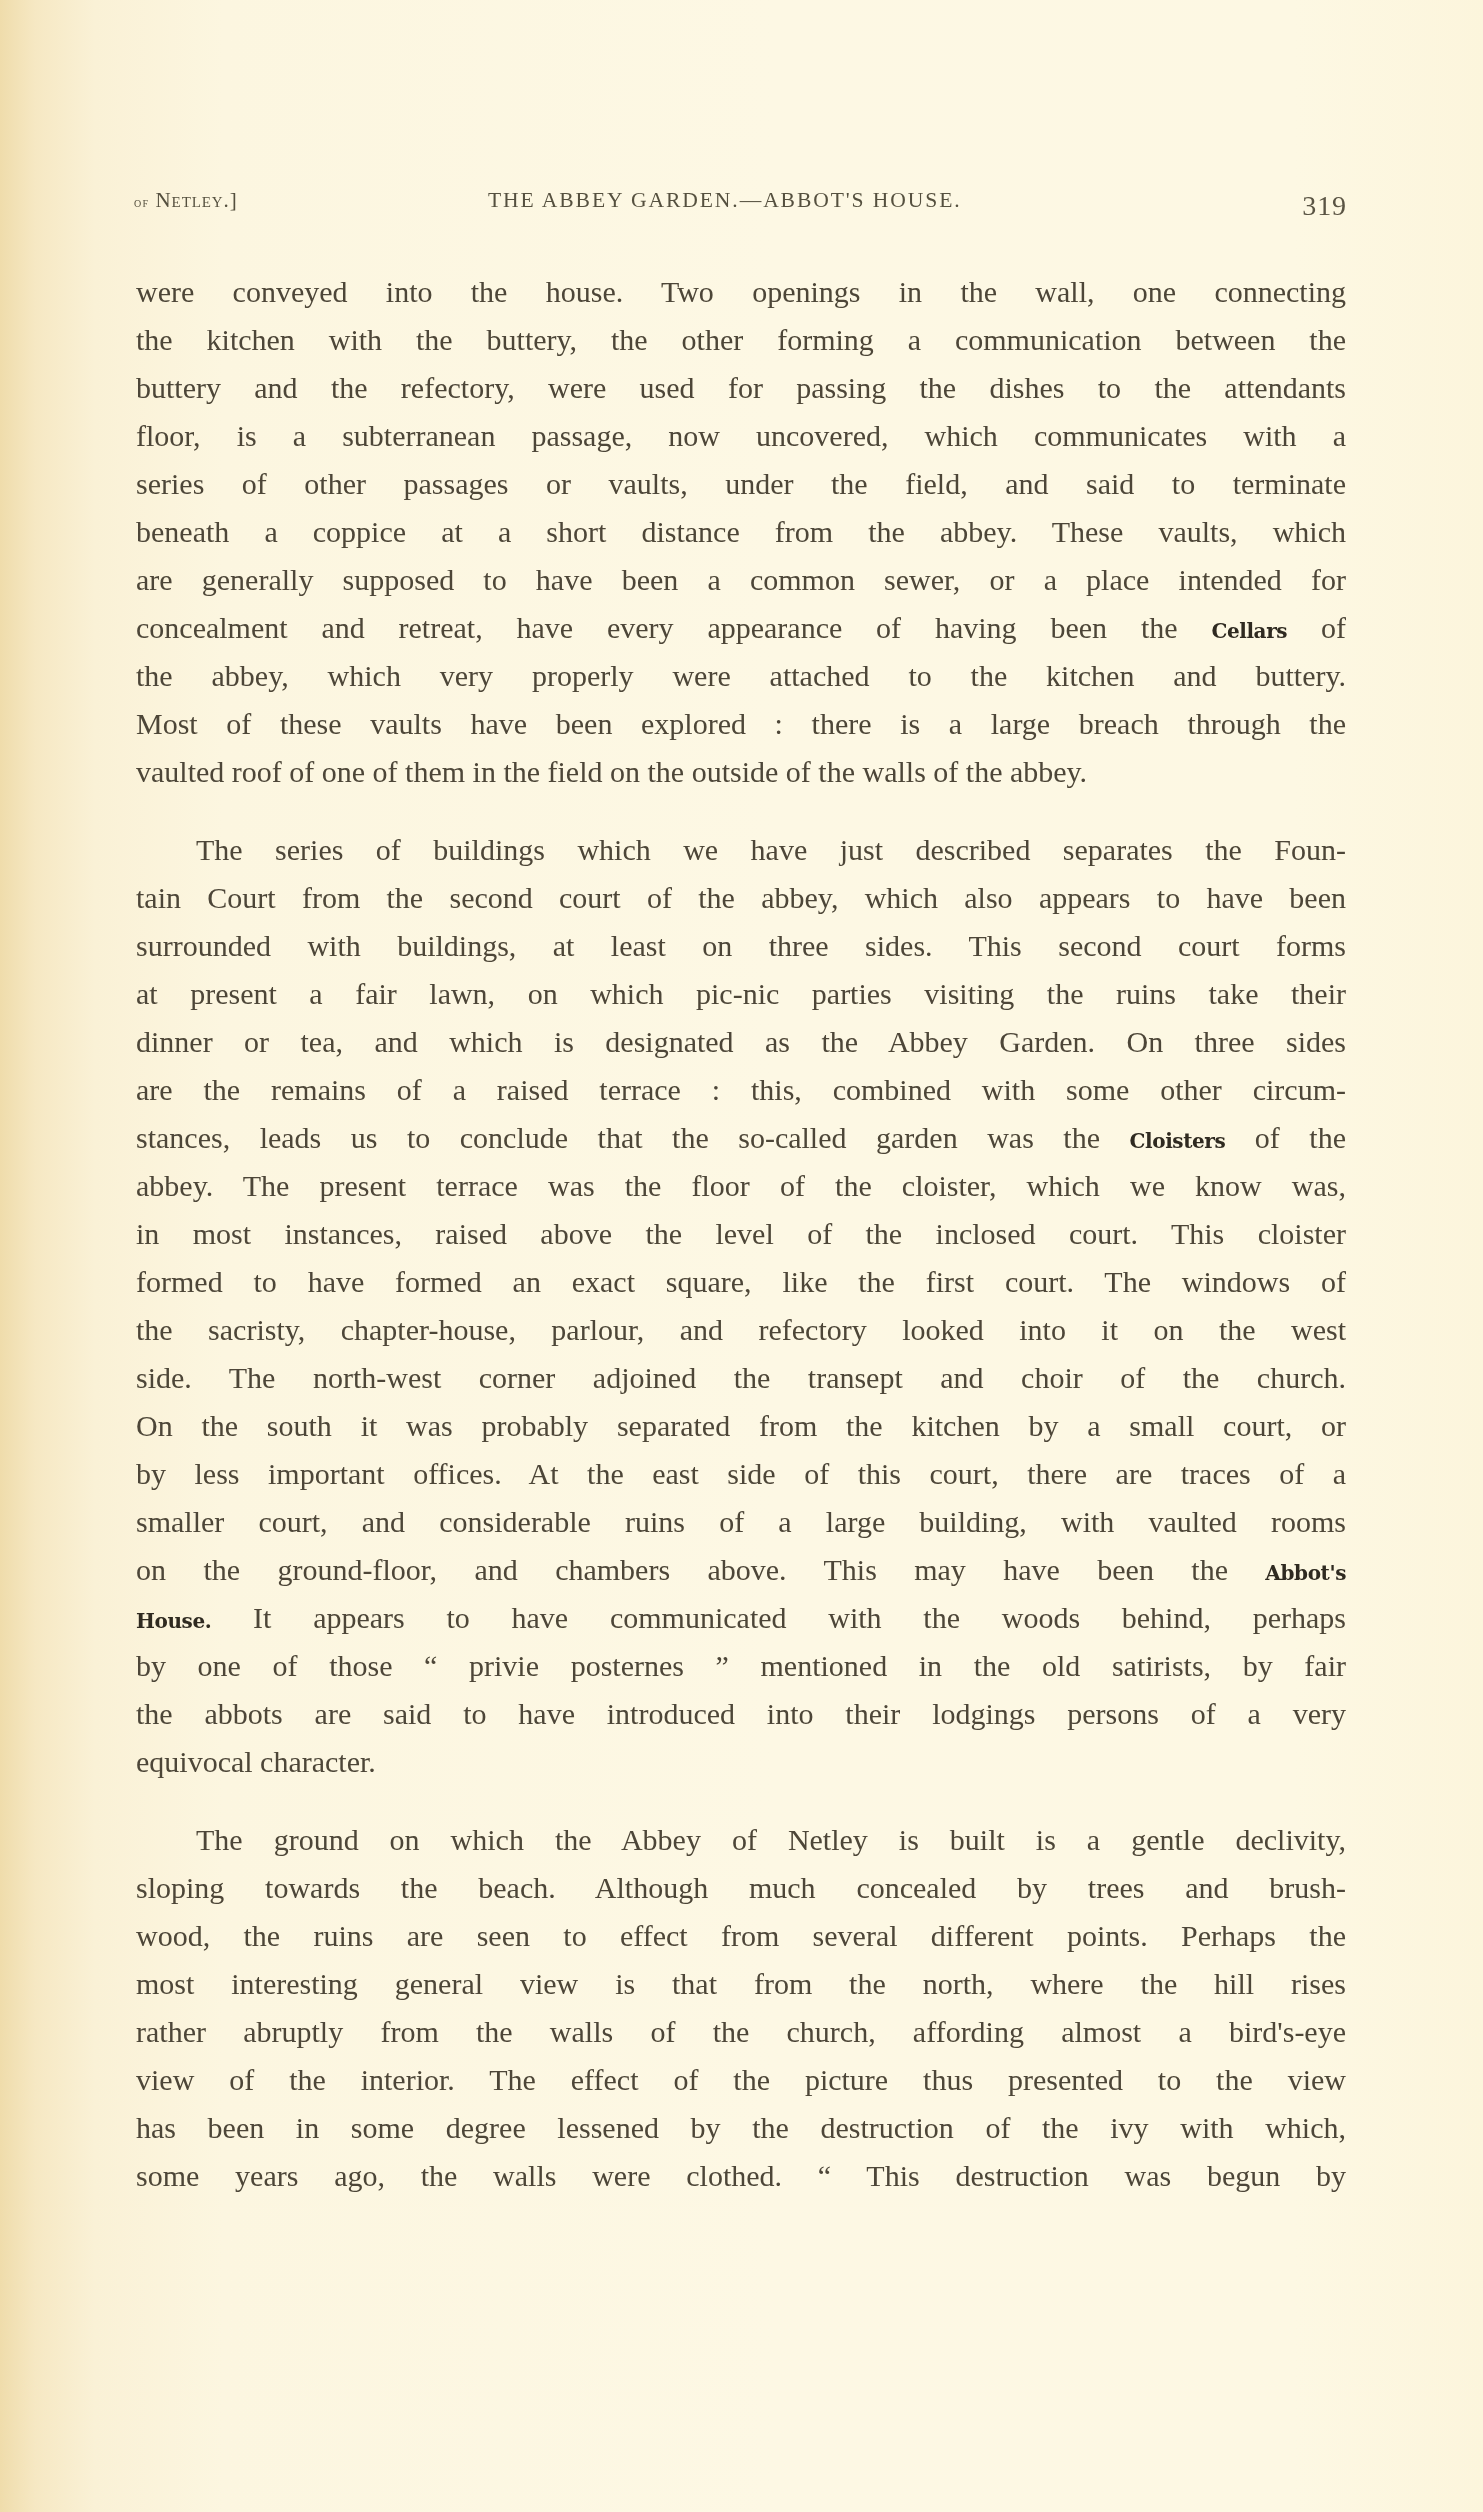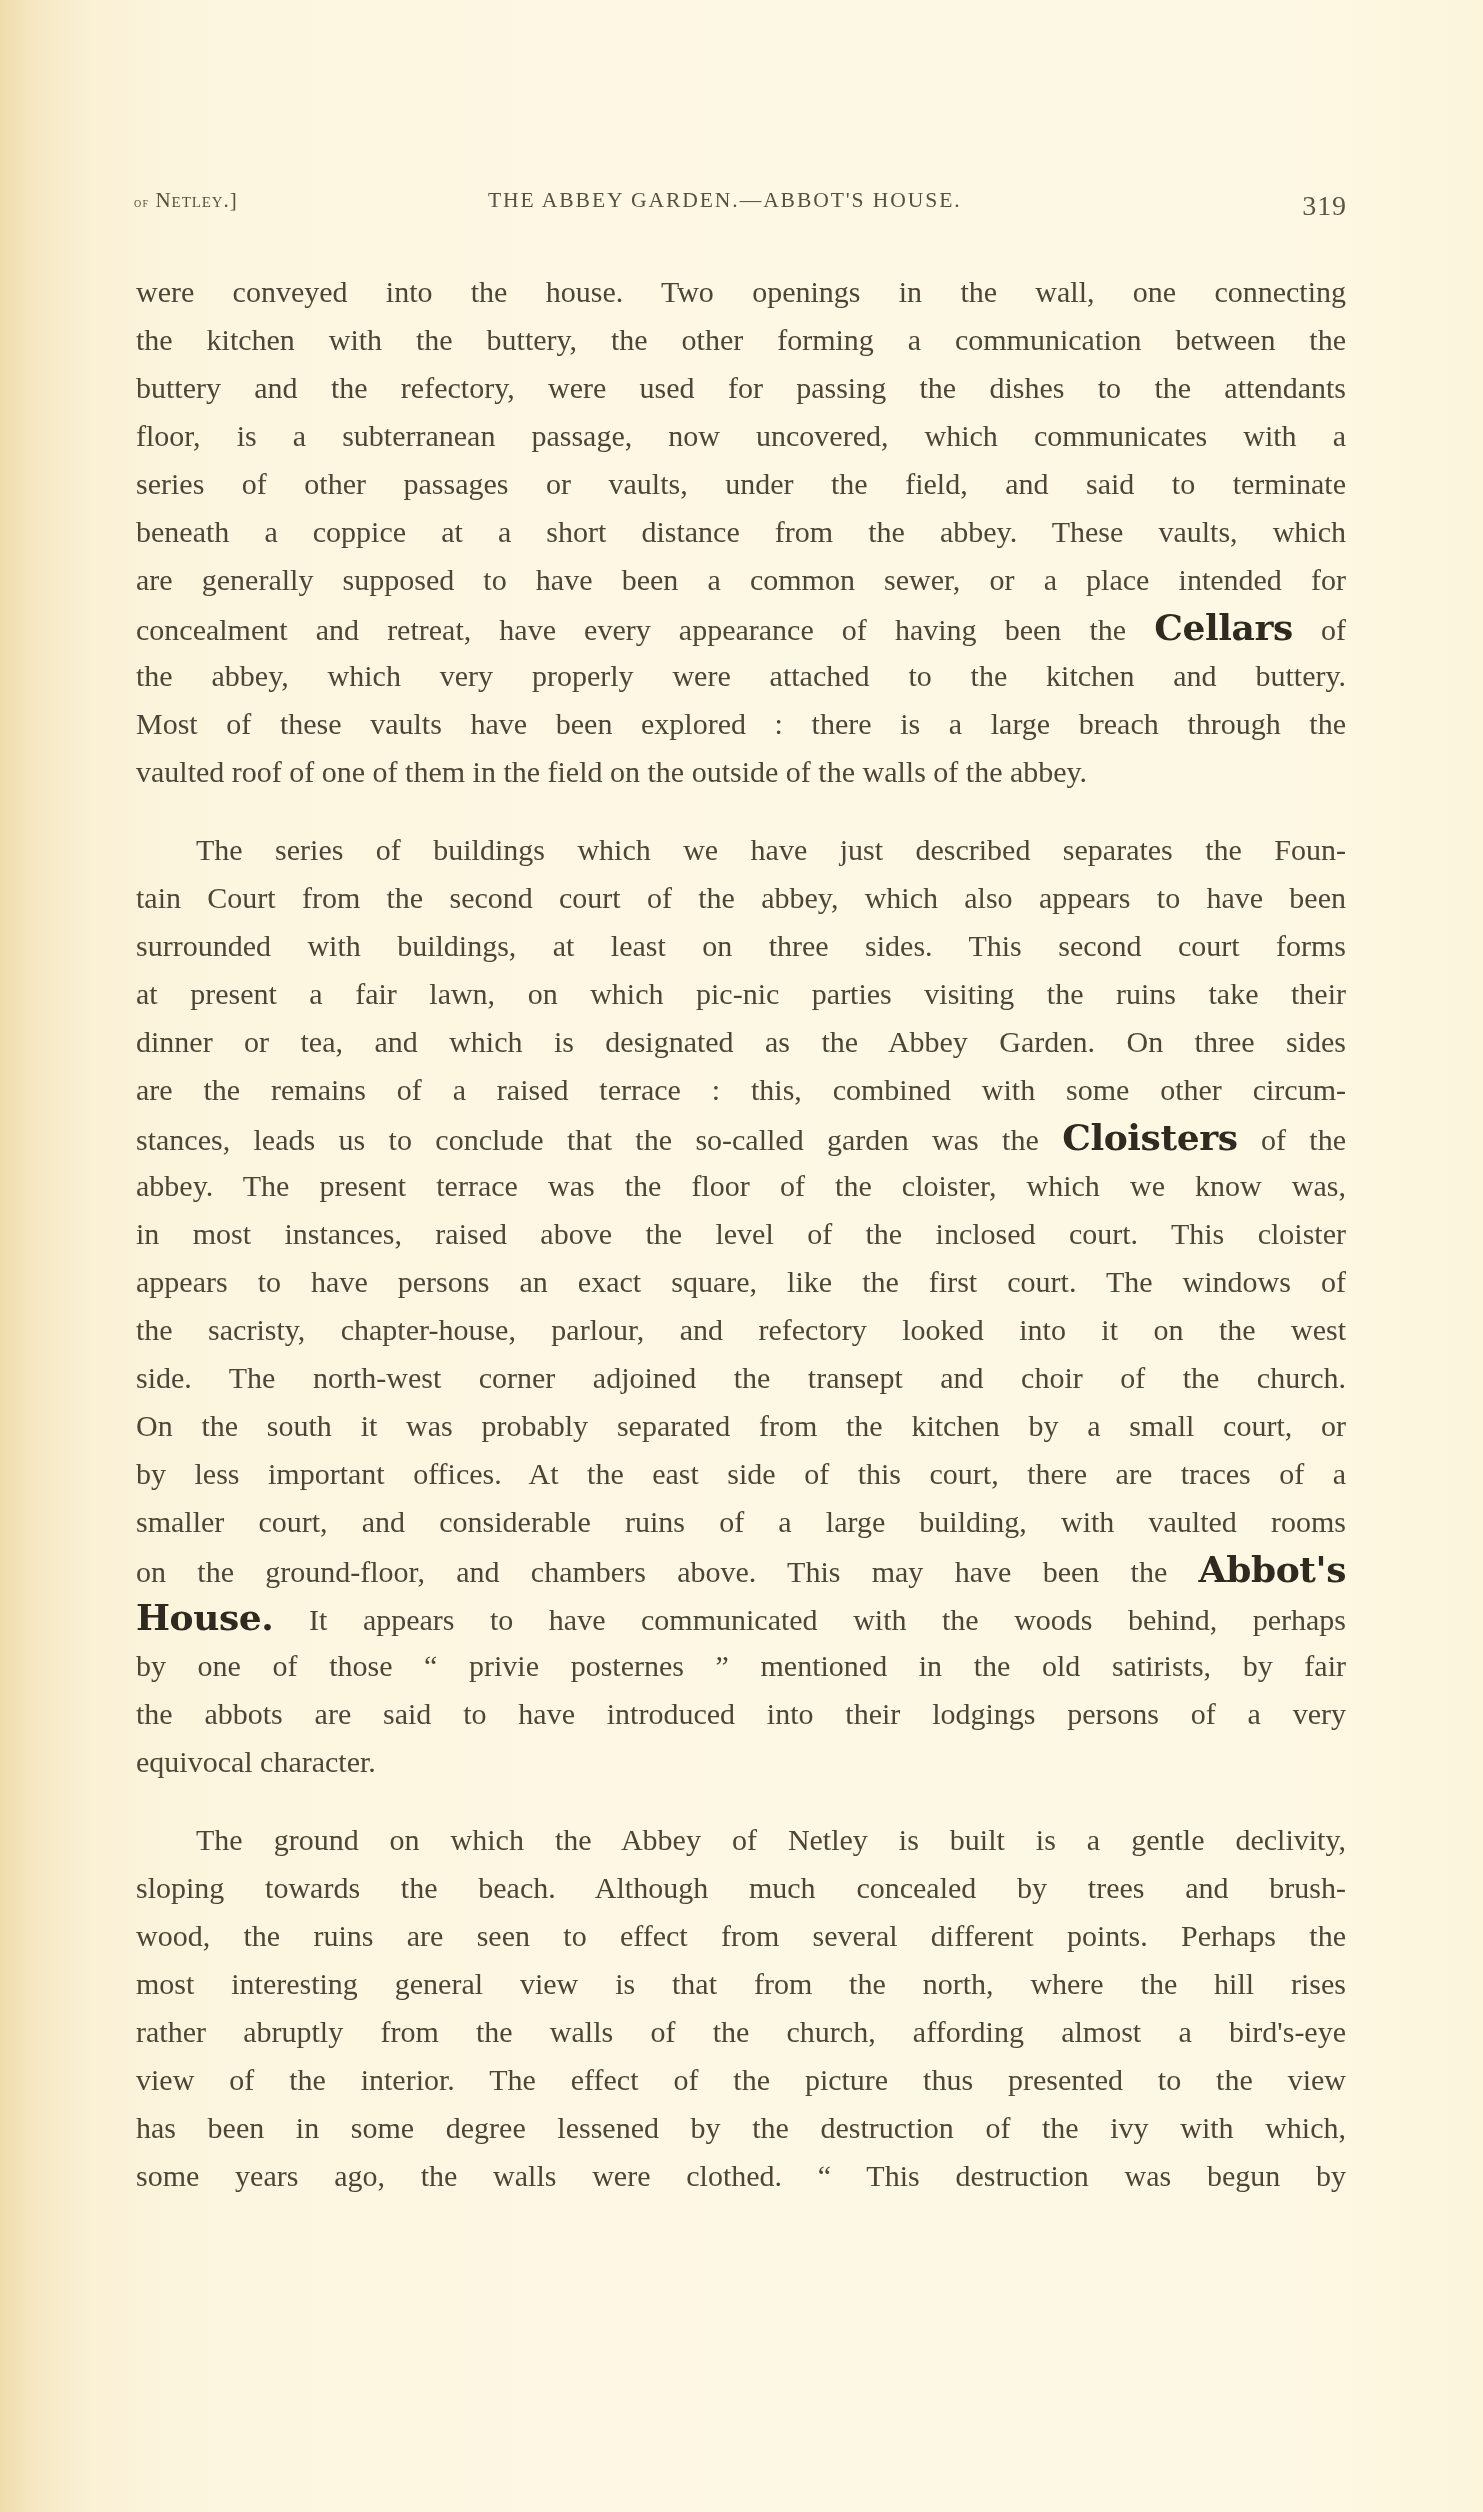--- a/index.html
+++ b/index.html
@@ -74,21 +74,21 @@
   .line.last {
     text-align-last: left;
   }
   .line.indent {
     padding-left: 60px;
   }
   .bl {
     font-weight: bold;
     color: #2f2a20;
     font-family: "DejaVu Serif", "Liberation Serif", serif;
-    font-size: 36px;
+    font-size: 20px;
     letter-spacing: -0.4px;
   }
   .line-inner {
     display: block;
     width: 100%;
     white-space: normal;
     text-align: justify;
     text-align-last: justify;
   }
   .line.last .line-inner { text-align-last: left; }
@@ -162,21 +162,21 @@
         <div class="line">
           <span class="line-inner"><span>stances, leads us to conclude that the so-called garden was the </span><span class="bl">Cloisters</span><span> of the</span></span>
         </div>
         <div class="line">
           <span class="line-inner"><span>abbey. The present terrace was the floor of the cloister, which we know was,</span></span>
         </div>
         <div class="line">
           <span class="line-inner"><span>in most instances, raised above the level of the inclosed court. This cloister</span></span>
         </div>
         <div class="line">
-          <span class="line-inner"><span>appears to have persons an exact square, like the first court. The windows of</span></span>
+          <span class="line-inner"><span>formed to have formed an exact square, like the first court. The windows of</span></span>
         </div>
         <div class="line">
           <span class="line-inner"><span>the sacristy, chapter-house, parlour, and refectory looked into it on the west</span></span>
         </div>
         <div class="line">
           <span class="line-inner"><span>side. The north-west corner adjoined the transept and choir of the church.</span></span>
         </div>
         <div class="line">
           <span class="line-inner"><span>On the south it was probably separated from the kitchen by a small court, or</span></span>
         </div>

